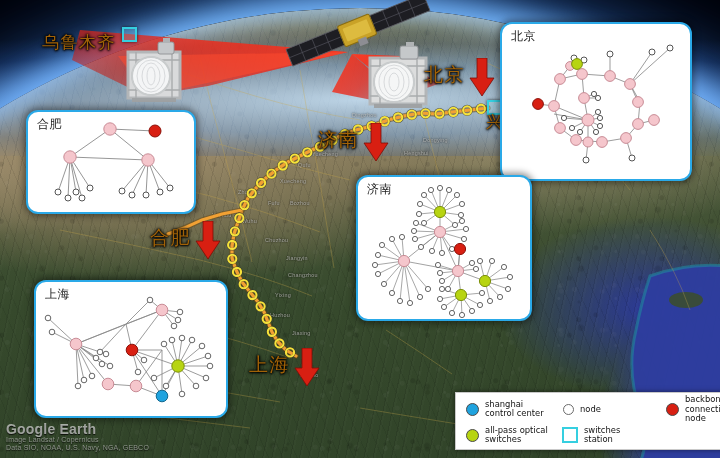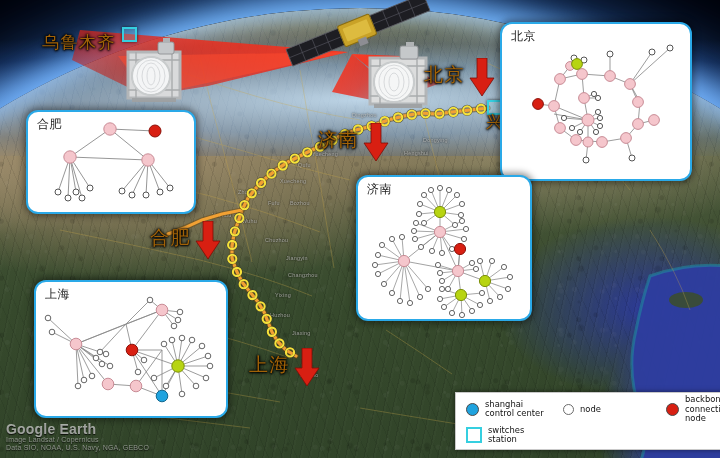--- a/index.html
+++ b/index.html
@@ -839,20 +839,25 @@
       <div class="lg-item">
         <span class="lg-ring"></span>
         <span class="lg-text">node</span>
       </div>
       <div class="lg-item">
         <span class="lg-dot" style="background: rgb(216, 31, 18);"></span>
         <span class="lg-text">backbone
 connection node</span>
       </div>
       <div class="lg-item">
+        <span class="lg-dot" style="background: rgb(183, 212, 17);"></span>
+        <span class="lg-text">all-pass optical
+switches</span>
+      </div>
+      <div class="lg-item">
         <span class="lg-sq" style="border-color: rgb(53, 207, 224);"></span>
         <span class="lg-text">switches
 station</span>
       </div>
     </div>
 
   <div class="gwatermark">
     <span class="brand">Google Earth</span>
     <span>Image Landsat / Copernicus
 Data SIO, NOAA, U.S. Navy, NGA, GEBCO</span>

